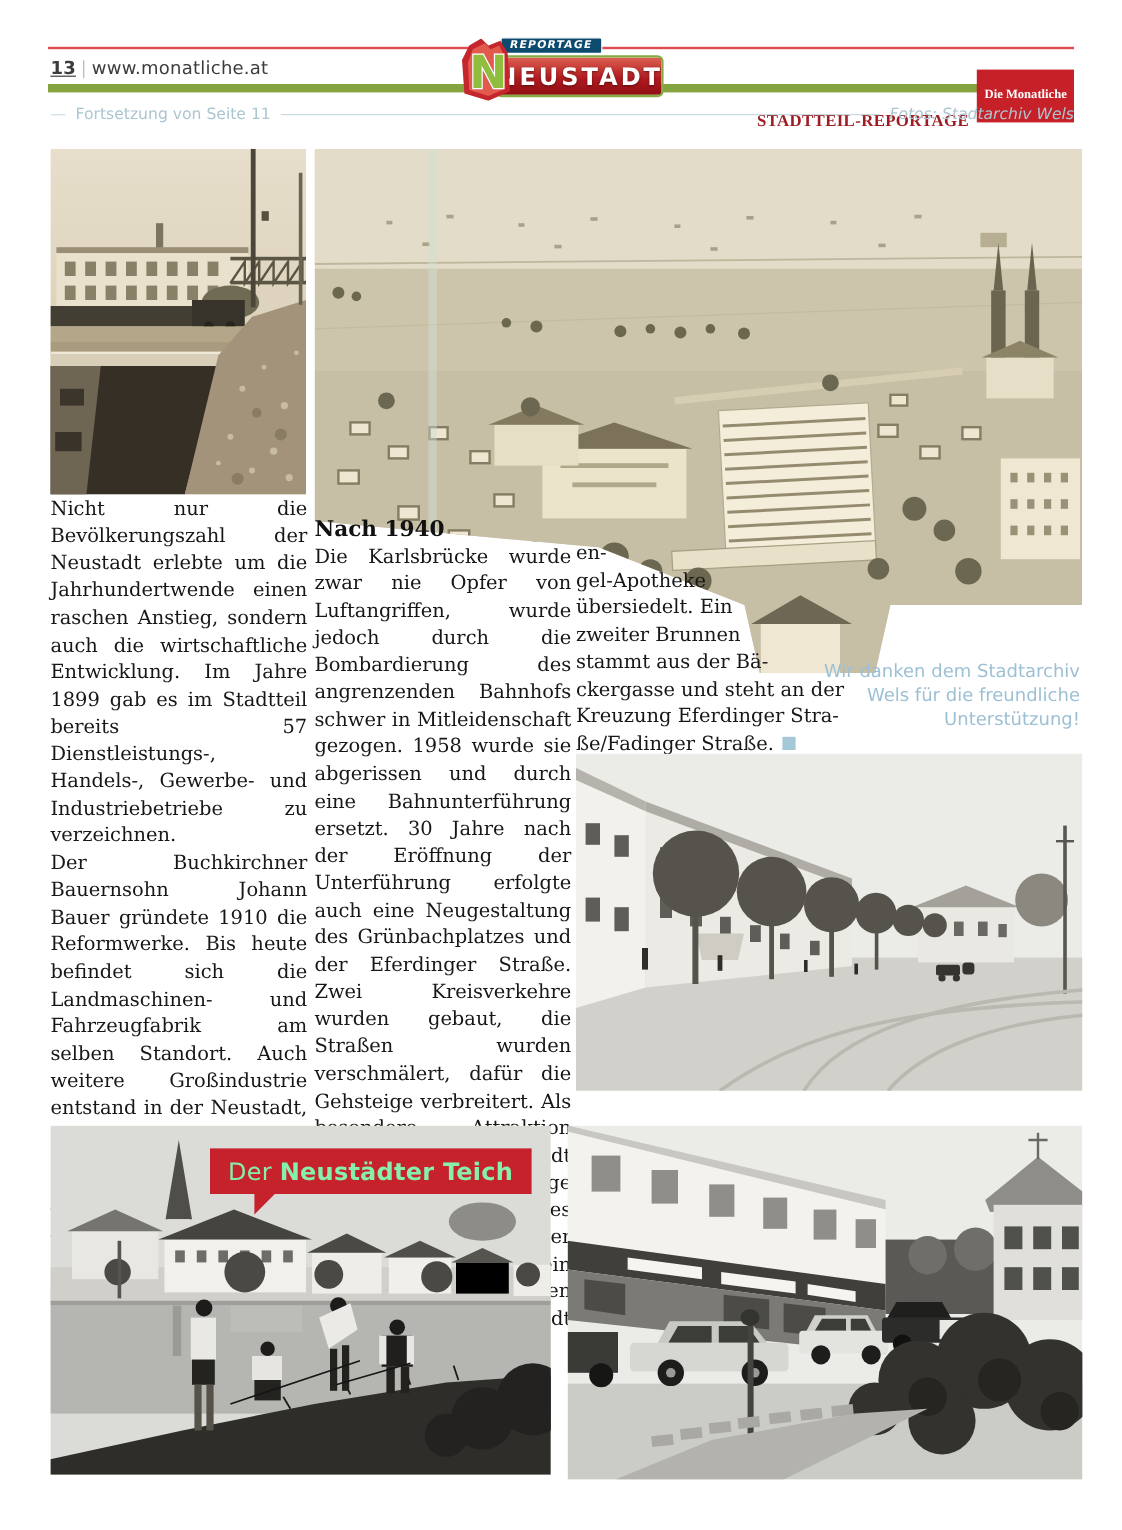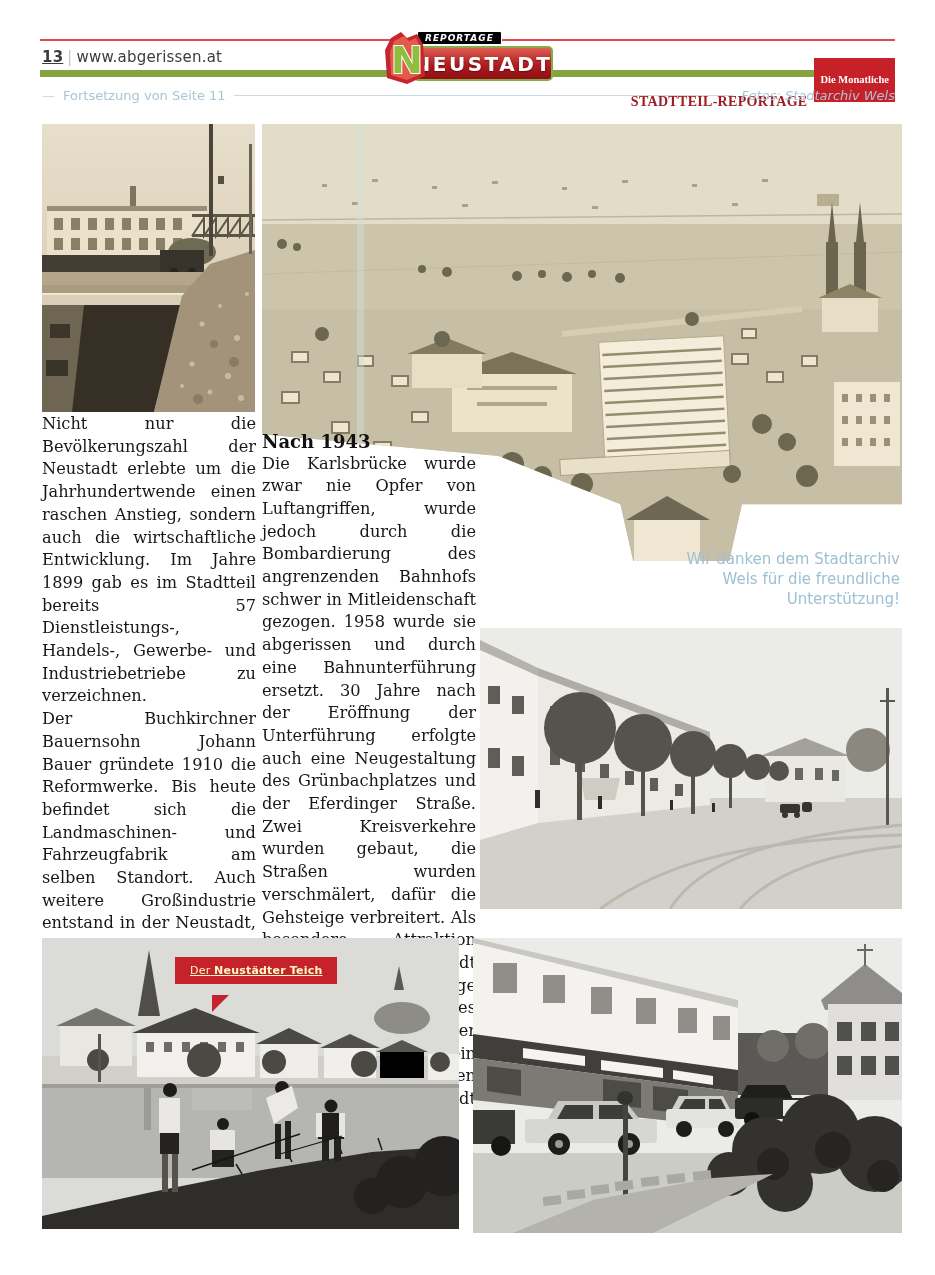--- a/index.html
+++ b/index.html
@@ -17,21 +17,21 @@
   .sectionlabel{font-family:"Liberation Serif",serif;font-weight:700;font-size:14px;color:#9e1d24;letter-spacing:.3px;margin-top:44px;}
   .brandbadge{background:#c62128;color:#fff;font-family:"Liberation Serif",serif;font-weight:700;
               font-size:10.5px;padding:16px 6px;line-height:1.2;}
 
   
   .logo{left:383px;top:30px;width:175px;height:54px;z-index:5;}
   .logo-box{position:absolute;left:30px;top:16px;width:136px;height:31px;
             background:linear-gradient(#dd5f51,#b01b20 55%,#8f0f14);
             border:2px solid #87ab45;border-radius:5px;display:flex;align-items:center;justify-content:center;
             color:#fff;font-weight:800;font-size:20px;letter-spacing:2.5px;text-shadow:0 1px 2px rgba(0,0,0,.45);}
-  .logo-tab{position:absolute;left:34px;top:1px;background:#000000;border:1px solid #fff;border-radius:2px;
+  .logo-tab{position:absolute;left:34px;top:1px;background:#0c4a6e;border:1px solid #fff;border-radius:2px;
             color:#fff;font-style:italic;font-weight:800;font-size:9px;letter-spacing:1px;padding:1px 7px;}
   .logo-n{position:absolute;left:0;top:2px;width:46px;height:52px;}
 
   
   .subheader{left:42px;top:88px;width:853px;display:flex;align-items:center;gap:8px;
              color:#abc5d1;font-size:13px;}
   .subheader .rule{flex:1;height:1px;background:#c9dae2;}
   .subheader .dash{color:#c9dae2;}
   .credit{font-style:italic;}
 
@@ -55,36 +55,36 @@
   
   .photo{display:block;}
   .ph1{left:42px;top:124px;width:213px;height:288px;}
   .ph2{left:262px;top:124px;width:640px;height:437px;
        clip-path:polygon(0 0,100% 0,100% 87%,75% 87%,73% 100%,58% 100%,56% 87%,37% 76%,0 71%);}
   .ph3{left:480px;top:628px;width:422px;height:281px;}
   .ph4{left:42px;top:938px;width:417px;height:291px;}
   .ph5{left:473px;top:938px;width:429px;height:295px;}
 
   
-  .teich-label{position:absolute;left:133px;top:19px;background:#c5222c;color:#fef9c3;
-               padding:7px 15px;font-size:11px;letter-spacing:.2px;white-space:nowrap;text-decoration:underline;}
+  .teich-label{position:absolute;left:133px;top:19px;background:#c5222c;color:#86efac;
+               padding:7px 15px;font-size:20px;letter-spacing:.2px;white-space:nowrap;}
   .teich-label b{font-weight:700;}
   .teich-tail{position:absolute;left:170px;top:57px;width:0;height:0;
               border-top:17px solid #c5222c;border-right:17px solid transparent;}
 </style>
 </head>
 <body>
 
 <div class="page">
 
   <div class="abs topline"></div>
   <div class="abs greenbar"></div>
 
   <div class="abs pageinfo">
-    <b>13</b><span class="sep">|</span><span>www.abgerissen.at</span>
+    <b>13</b><span class="sep">|</span><span>www.monatliche.at</span>
   </div>
 
   <div class="abs sectioninfo">
     <span class="sectionlabel">STADTTEIL-REPORTAGE</span>
     <span class="brandbadge">Die Monatliche</span>
   </div>
 
   <div class="abs logo">
     <div class="logo-box">NEUSTADT</div>
     <div class="logo-tab">REPORTAGE</div>
@@ -289,24 +289,32 @@
     <polygon points="364,396 405,372 448,396" fill="#6e6753"></polygon>
     <rect x="95" y="0" width="7" height="437" fill="#cfe0d2" opacity="0.45"></rect>
   </svg>
 
   <div class="abs col col1">
     <p>Nicht nur die Bevölkerungszahl der Neustadt erlebte um die Jahrhundertwende einen raschen Anstieg, sondern auch die wirtschaftliche Entwicklung. Im Jahre 1899 gab es im Stadtteil bereits 57 Dienstleistungs-, Handels-, Gewerbe- und Industriebetriebe zu verzeichnen.</p>
     <p>Der Buchkirchner Bauernsohn Johann Bauer gründete 1910 die Reformwerke. Bis heute befindet sich die Landmaschinen- und Fahrzeugfabrik am selben Standort. Auch weitere Großindustrie entstand in der Neustadt, ging jedoch kriegsbedingt wieder unter. Trotz der beiden Weltkriege schritt der Wohn- und Siedlungsbau im neuen Stadtteil immer weiter voran.</p>
   </div>
 
   <div class="abs col col2">
-    <p class="heading">Nach 1943</p>
+    <p class="heading">Nach 1940</p>
     <p>Die Karlsbrücke wurde zwar nie Opfer von Luftangriffen, wurde jedoch durch die Bombardierung des angrenzenden Bahnhofs schwer in Mitleidenschaft gezogen. 1958 wurde sie abgerissen und durch eine Bahnunterführung ersetzt. 30 Jahre nach der Eröffnung der Unterführung erfolgte auch eine Neugestaltung des Grünbachplatzes und der Eferdinger Straße. Zwei Kreisverkehre wurden gebaut, die Straßen wurden verschmälert, dafür die Gehsteige verbreitert. Als besondere Attraktion gelten in der Neustadt zwei Brunnen: Im Zuge der Bebauung des Marktgeländes in der Innenstadt wurde ein Brunnen vom alten Standort in die Neustadt vor die Schutz-</p>
   </div>
 
+  <div class="abs col col3"><span>en-
+gel-Apotheke
+übersiedelt. Ein
+zweiter Brunnen
+stammt aus der Bä-
+ckergasse und steht an der
+Kreuzung Eferdinger Stra-
+ße/Fadinger Straße.</span><span class="endsq"></span></div>
 
   <div class="abs thanks">Wir danken dem Stadtarchiv
 Wels für die freundliche
 Unterstützung!</div>
 
   <svg class="abs photo ph3" viewBox="0 0 422 281" preserveAspectRatio="none">
     <rect width="422" height="281" fill="#ebebe8"></rect>
     <rect y="170" width="422" height="111" fill="#d2d0ca"></rect>
     <polygon points="0,22 58,48 58,195 0,212" fill="#f2f1ed"></polygon>
     <polygon points="0,12 58,40 58,48 0,22" fill="#b5b3ab"></polygon>

